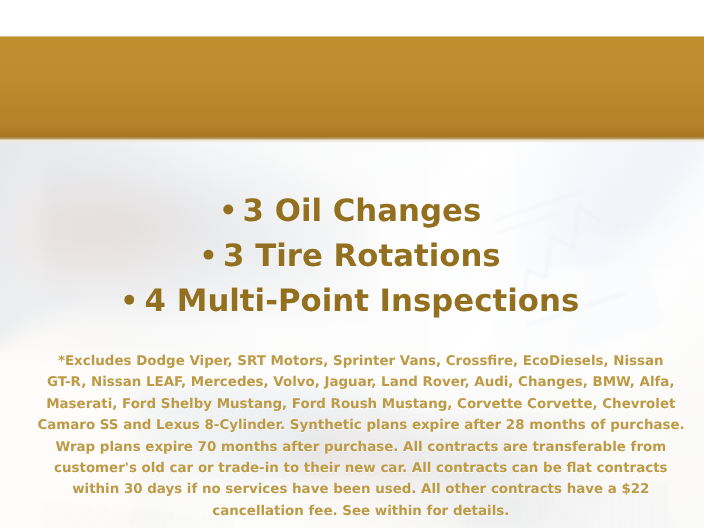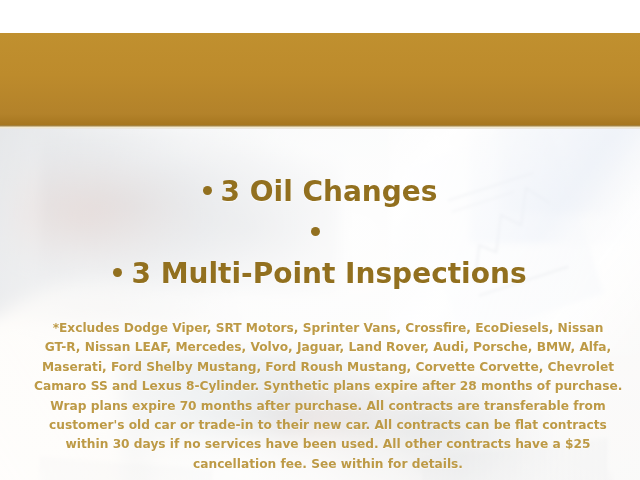--- a/index.html
+++ b/index.html
@@ -255,31 +255,31 @@
 
   <div class="band"></div>
   <div class="band-edge"></div>
   <div class="band-title">ExtraCare Package*</div>
 
   <div class="bullets">
     <div class="bullet-line">
       <span class="bullet-dot"></span><span>3 Oil Changes</span>
     </div>
     <div class="bullet-line">
-      <span class="bullet-dot"></span>
+      <span class="bullet-dot"></span><span>3 Tire Rotations</span>
     </div>
     <div class="bullet-line">
-      <span class="bullet-dot"></span><span>3 Multi-Point Inspections</span>
+      <span class="bullet-dot"></span><span>4 Multi-Point Inspections</span>
     </div>
   </div>
 
   <div class="fineprint">
     <div class="fine-line">*Excludes Dodge Viper, SRT Motors, Sprinter Vans, Crossfire, EcoDiesels, Nissan</div>
-    <div class="fine-line">GT-R, Nissan LEAF, Mercedes, Volvo, Jaguar, Land Rover, Audi, Porsche, BMW, Alfa,</div>
+    <div class="fine-line">GT-R, Nissan LEAF, Mercedes, Volvo, Jaguar, Land Rover, Audi, Changes, BMW, Alfa,</div>
     <div class="fine-line">Maserati, Ford Shelby Mustang, Ford Roush Mustang, Corvette Corvette, Chevrolet</div>
     <div class="fine-line">Camaro SS and Lexus 8-Cylinder. Synthetic plans expire after 28 months of purchase.</div>
     <div class="fine-line">Wrap plans expire 70 months after purchase. All contracts are transferable from</div>
     <div class="fine-line">customer's old car or trade-in to their new car. All contracts can be flat contracts</div>
-    <div class="fine-line">within 30 days if no services have been used. All other contracts have a $25</div>
+    <div class="fine-line">within 30 days if no services have been used. All other contracts have a $22</div>
     <div class="fine-line">cancellation fee. See within for details.</div>
   </div>
 
 </div>
 
 </body></html>

